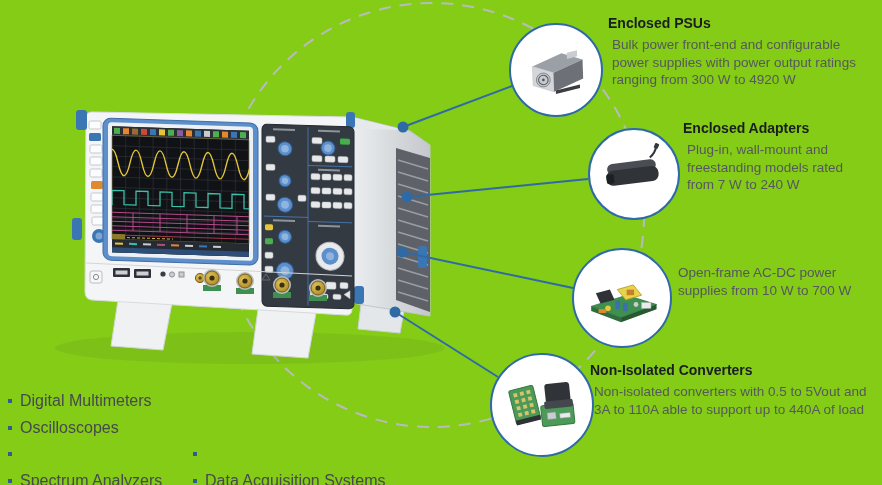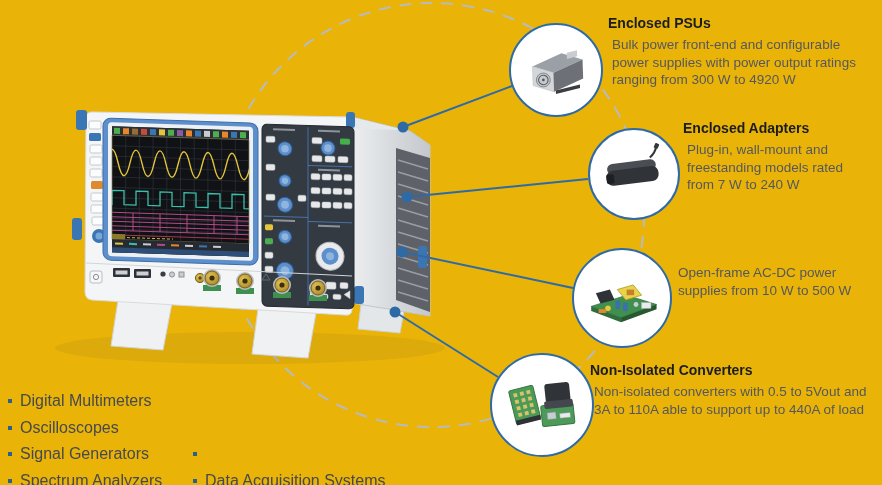--- a/index.html
+++ b/index.html
@@ -1,18 +1,18 @@
 <!DOCTYPE html>
 <html><head>
 <meta charset="utf-8">
 <style>
   html,body{margin:0;padding:0;background:#ffffff;}
   #stage{
     position:relative;width:882px;height:485px;overflow:hidden;
-    background:#eab308;font-family:"Liberation Sans",sans-serif;
+    background:#84cc16;font-family:"Liberation Sans",sans-serif;
   }
   #diagram-svg{position:absolute;left:0;top:0;z-index:1;}
   .node{
     position:absolute;border-radius:50%;background:#ffffff;
     border:2px solid #2e6ba6;z-index:3;display:flex;align-items:center;justify-content:center;
     box-sizing:border-box;
   }
   .callout{position:absolute;z-index:4;}
   .callout h3{
     margin:0 0 4px 0;font-size:14px;line-height:17px;font-weight:700;color:#1a1d21;
@@ -421,42 +421,41 @@
     <h3>Enclosed PSUs</h3>
     <p>Bulk power front-end and configurable power supplies with power output ratings ranging from 300 W to 4920 W</p>
   </div>
 
   <div class="callout" style="left:683px;top:120px;width:188px;">
     <h3>Enclosed Adapters</h3>
     <p>Plug-in, wall-mount and freestanding models rated from 7 W to 240 W</p>
   </div>
 
   <div class="callout" style="left:674px;top:260px;width:206px;">
-    <p>Open-frame AC-DC power supplies from 10 W to 500 W</p>
+    <p>Open-frame AC-DC power supplies from 10 W to 700 W</p>
   </div>
 
   <div class="callout" style="left:590px;top:362px;width:296px;">
     <h3>Non-Isolated Converters</h3>
     <p>Non-isolated converters with 0.5 to 5Vout and 3A to 110A able to support up to 440A of load</p>
   </div>
 
 
   <div class="col-wrap">
     <div class="instr-col col1">
       <div class="instr-item">
           <span class="bullet"></span>
           <span>Digital Multimeters</span>
         </div>
       <div class="instr-item">
           <span class="bullet"></span>
           <span>Oscilloscopes</span>
         </div>
       <div class="instr-item">
           <span class="bullet"></span>
-          <span>Signal Generators</span>
         </div>
       <div class="instr-item">
           <span class="bullet"></span>
           <span>Spectrum Analyzers</span>
         </div>
     </div>
     <div class="instr-col col2">
       <div class="instr-item">
           <span class="bullet"></span>
         </div>

